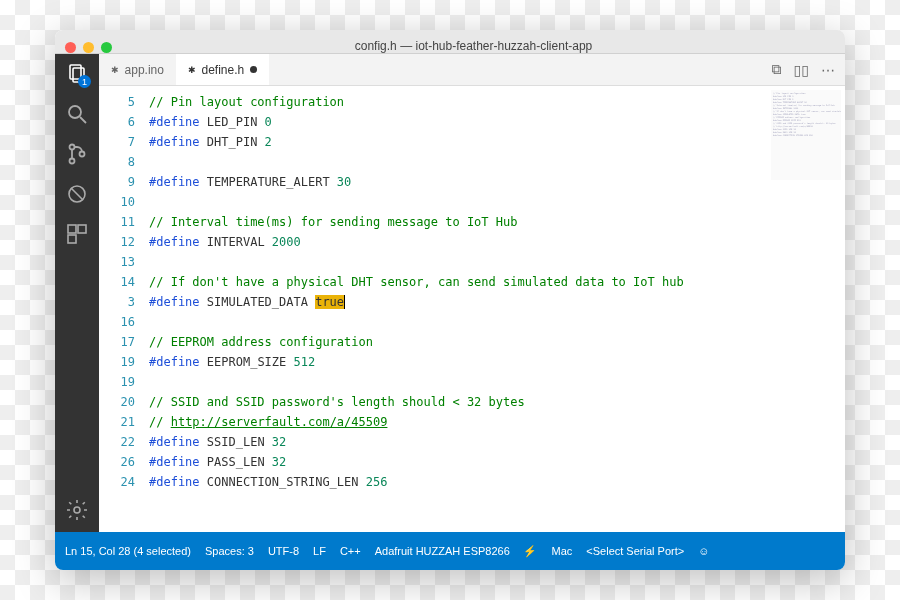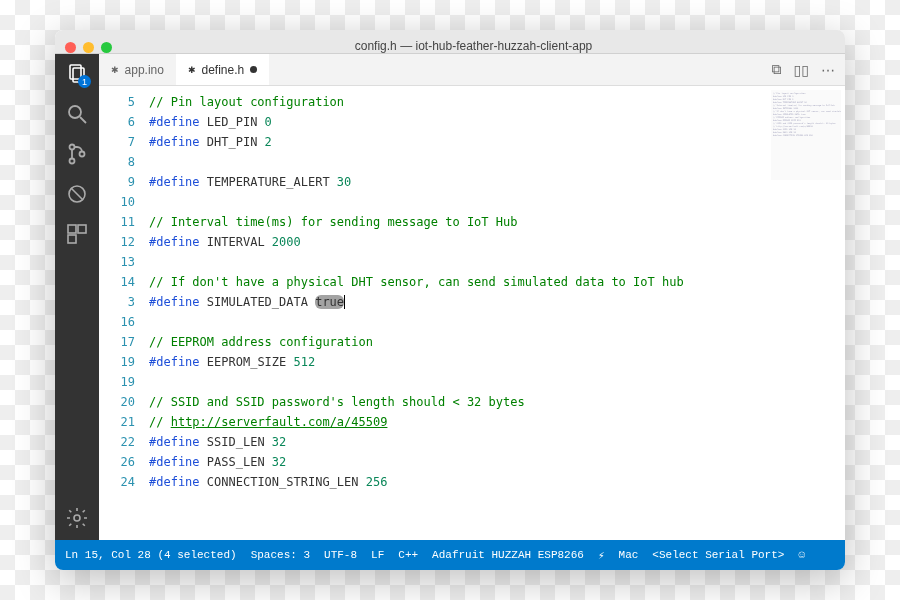--- a/index.html
+++ b/index.html
@@ -55,31 +55,31 @@
 .tab .mod { width:7px; height:7px; border-radius:50%; background:#333; }
 .tab-icons { margin-left:auto; display:flex; align-items:center; gap:12px; padding-right:10px; color:#666; font-size:14px; }
 .tab-icons span { cursor:pointer; }
 .editor { flex:1; display:flex; overflow:hidden; position:relative; font-family: Menlo, Consolas, monospace; font-size:12px; }
 .gutter { width: 50px; text-align:right; padding-right:14px; color:#2b91af; user-select:none; line-height:20px; padding-top:6px;}
 .code { flex:1; line-height:20px; padding-top:6px; white-space:pre; color:#333; }
 .c-comment { color:#008000; }
 .c-macro { color:#1d4ed8; }
 .c-number { color:#098658; }
 .c-link { color:#008000; text-decoration:underline; }
-.sel { background:#a3a3a3;border-radius:6px; }
+.sel { background:#eab308; }
 .cursor { border-left:1px solid #000; }
 .minimap {
   position:absolute; top:4px; right:4px; width:70px; height:90px;
   background:#fafafa; font-size:2px; line-height:3px; color:#88a; padding:2px;
   overflow:hidden; opacity:0.8;
 }
 .minimap div { white-space:nowrap; }
 .status {
-  height: 30px; background:#007acc; color:#fff;
-  display:flex; align-items:center; font-size:11px; gap:14px; padding:0 10px;font-family:Liberation Mono, monospace;
+  height: 38px; background:#007acc; color:#fff;
+  display:flex; align-items:center; font-size:11px; gap:14px; padding:0 10px;
 }
 .status > span { cursor:pointer; }
 svg { width:100%; height:100%; }
 </style>
 </head>
 <body>
 
 <div class="window">
   <div class="titlebar">
     <div class="traffic">

